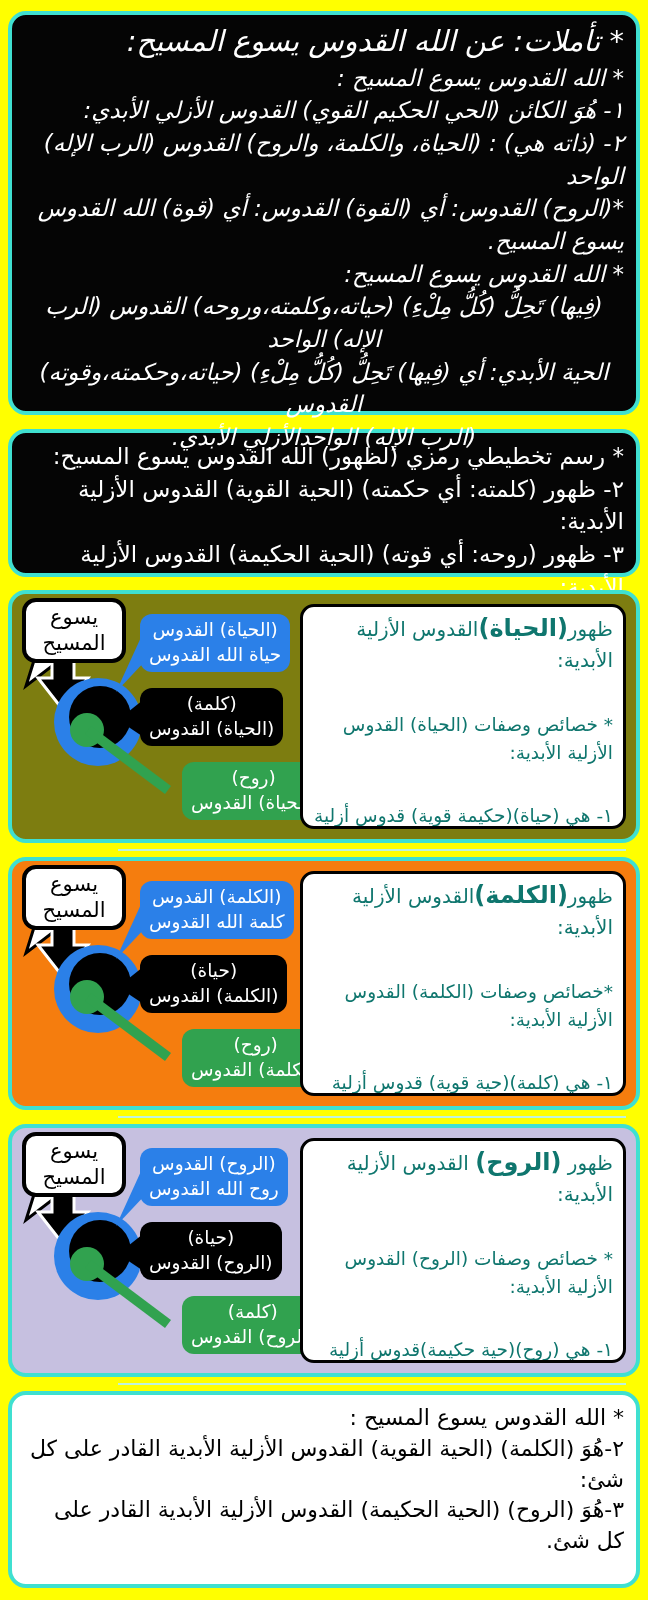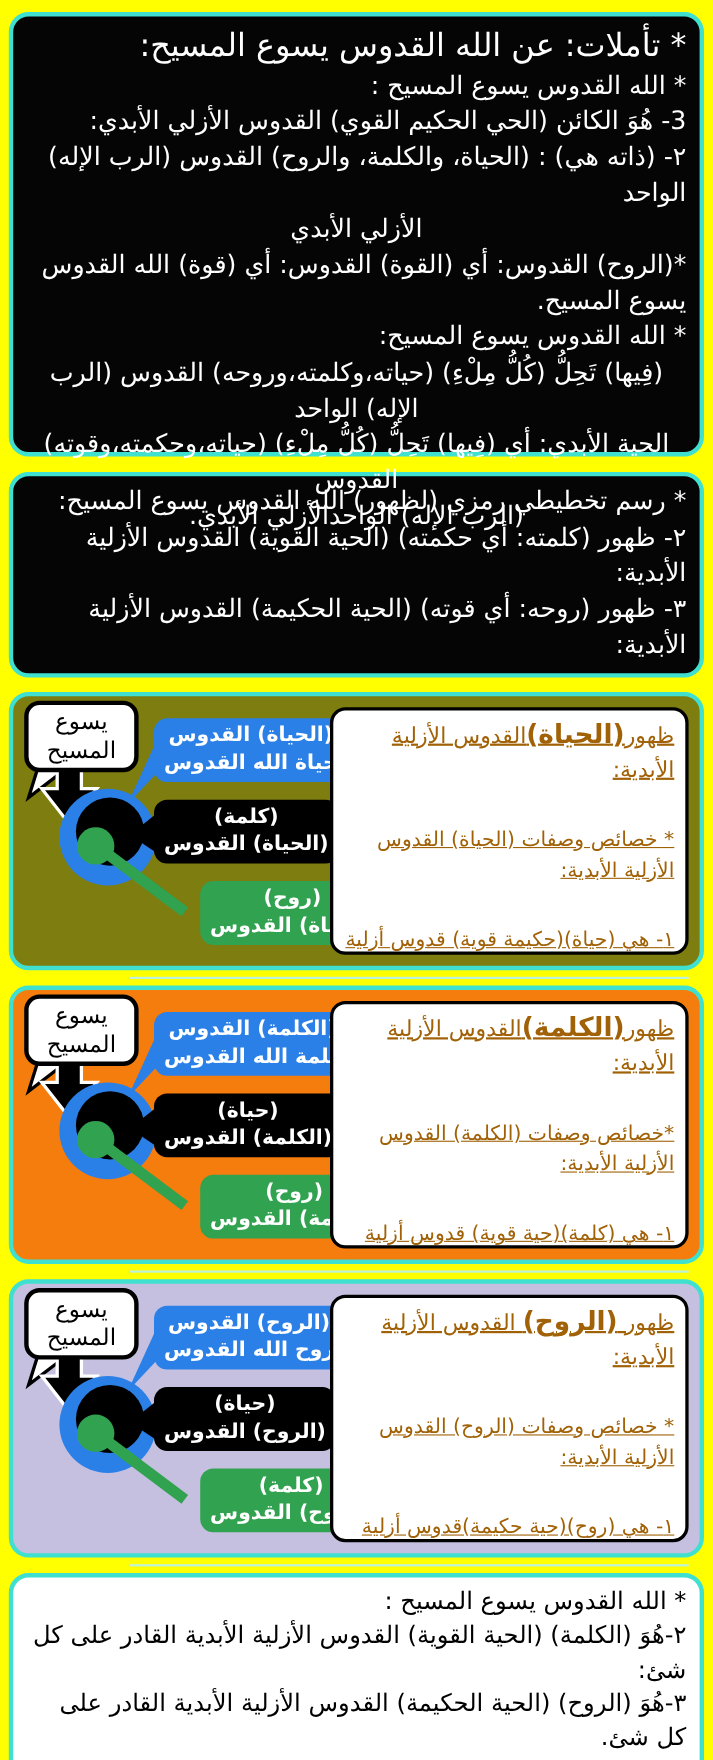--- a/index.html
+++ b/index.html
@@ -11,72 +11,71 @@
     margin:0; width:648px; height:1600px; overflow:hidden;
     background:var(--page-bg,#ffff00);
     font-family:"DejaVu Sans",sans-serif;
   }
   .wrap{padding:11px 8px 0;}
   .sec{
     border:4px solid var(--frame,#3fe0d0); border-radius:18px;
     direction:rtl;
   }
   .sec.blackbg{background:#050505; color:#ffffff;}
-  .s1{height:404px; padding:6px 12px 0; margin-bottom:14px;}
+  .s1{height:404px; padding:6px 12px 0; margin-bottom:14px;font-style:italic;}
   .s1 .title{font-size:29px; line-height:1.40; text-align:right;}
   .s1 .ln{font-size:23px; line-height:1.42; text-align:right;}
   .center{text-align:center !important;}
-  .s2{height:187px; padding:7px 12px 0; margin-bottom:13px;}
+  .s2{height:148px; padding:7px 12px 0; margin-bottom:13px;}
   .s2 .ln{font-size:23px; line-height:1.42; text-align:right;}
 
   .diag{height:253px; position:relative; overflow:hidden; direction:ltr;}
   .d1{background:var(--olive,#7d7d10);}
   .d2{background:var(--orange,#f57d0e);}
   .d3{background:var(--lavender,#c6c0e0);}
   .gap{height:14px; position:relative;}
   .gap .rule{position:absolute; left:110px; right:14px; top:6px; height:2px; background:#bdf3de;}
 
   .bubble{
     position:absolute; left:10px; top:4px; width:104px; z-index:3;
     background:#fff; border:4px solid #000; border-radius:14px;
     color:#000; text-align:center; font-size:21px; line-height:1.22;
     padding:3px 0; direction:rtl;
   }
   .dsvg{position:absolute; left:0; top:0; z-index:1;}
   .lbl{
     position:absolute; left:128px; z-index:2; color:#fff; direction:rtl;
     text-align:center; font-size:18.5px; line-height:1.35;
-    padding:4px 9px; border-radius:12px; white-space:nowrap;font-weight:bold;
+    padding:4px 9px; border-radius:12px; white-space:nowrap;
   }
   .lbl.blue{top:20px; background:var(--blue,#2b80e8);}
   .lbl.blk{top:94px;  background:#000;}
   .lbl.grn{top:168px; background:var(--green,#31a24f);margin-left:42px;}
   .panel{
     position:absolute; left:288px; right:10px; top:10px; bottom:10px; z-index:2;
     background:#fff; border:3px solid #000; border-radius:14px;
-    color:#a16207; padding:4px 10px; direction:rtl; text-align:right; overflow:hidden;text-decoration:underline;
+    color:#0f766e; padding:4px 10px; direction:rtl; text-align:right; overflow:hidden;
   }
   .panel .hd{font-size:20px; line-height:1.45;}
   .panel .hd b{font-size:24px;}
   .panel .bd{font-size:18.5px; line-height:1.5;margin-top:36px;}
 
   .s6{height:197px; background:#ffffff; color:#000; padding:8px 12px 0;}
   .s6 .ln{font-size:22px; line-height:1.40; text-align:right;}
 </style>
 </head>
 <body>
 
 <div class="wrap">
 
   <div class="sec blackbg s1">
     <div class="title">* تأملات: عن الله القدوس يسوع المسيح:</div>
     <div class="ln">* الله القدوس يسوع المسيح :</div>
-    <div class="ln">3- هُوَ الكائن (الحي الحكيم القوي) القدوس الأزلي الأبدي:</div>
+    <div class="ln">١- هُوَ الكائن (الحي الحكيم القوي) القدوس الأزلي الأبدي:</div>
     <div class="ln">٢- (ذاته هي) : (الحياة، والكلمة، والروح) القدوس (الرب الإله) الواحد</div>
-    <div class="ln center">الأزلي الأبدي</div>
     <div class="ln">*(الروح) القدوس: أي (القوة) القدوس: أي (قوة) الله القدوس يسوع المسيح.</div>
     <div class="ln">* الله القدوس يسوع المسيح:</div>
     <div class="ln center">(فِيها) تَحِلُّ (كُلُّ مِلْءِ) (حياته،وكلمته،وروحه) القدوس (الرب الإله) الواحد</div>
     <div class="ln center">الحية الأبدي: أي (فِيها) تَحِلُّ (كُلُّ مِلْءِ) (حياته،وحكمته،وقوته) القدوس</div>
     <div class="ln center">(الرب الإله) الواحدالأزلي الأبدي.</div>
   </div>
 
   <div class="sec blackbg s2">
     <div class="ln">* رسم تخطيطي رمزي (لظهور) الله القدوس يسوع المسيح:</div>
     <div class="ln">٢- ظهور (كلمته: أي حكمته) (الحية القوية) القدوس الأزلية الأبدية:</div>

